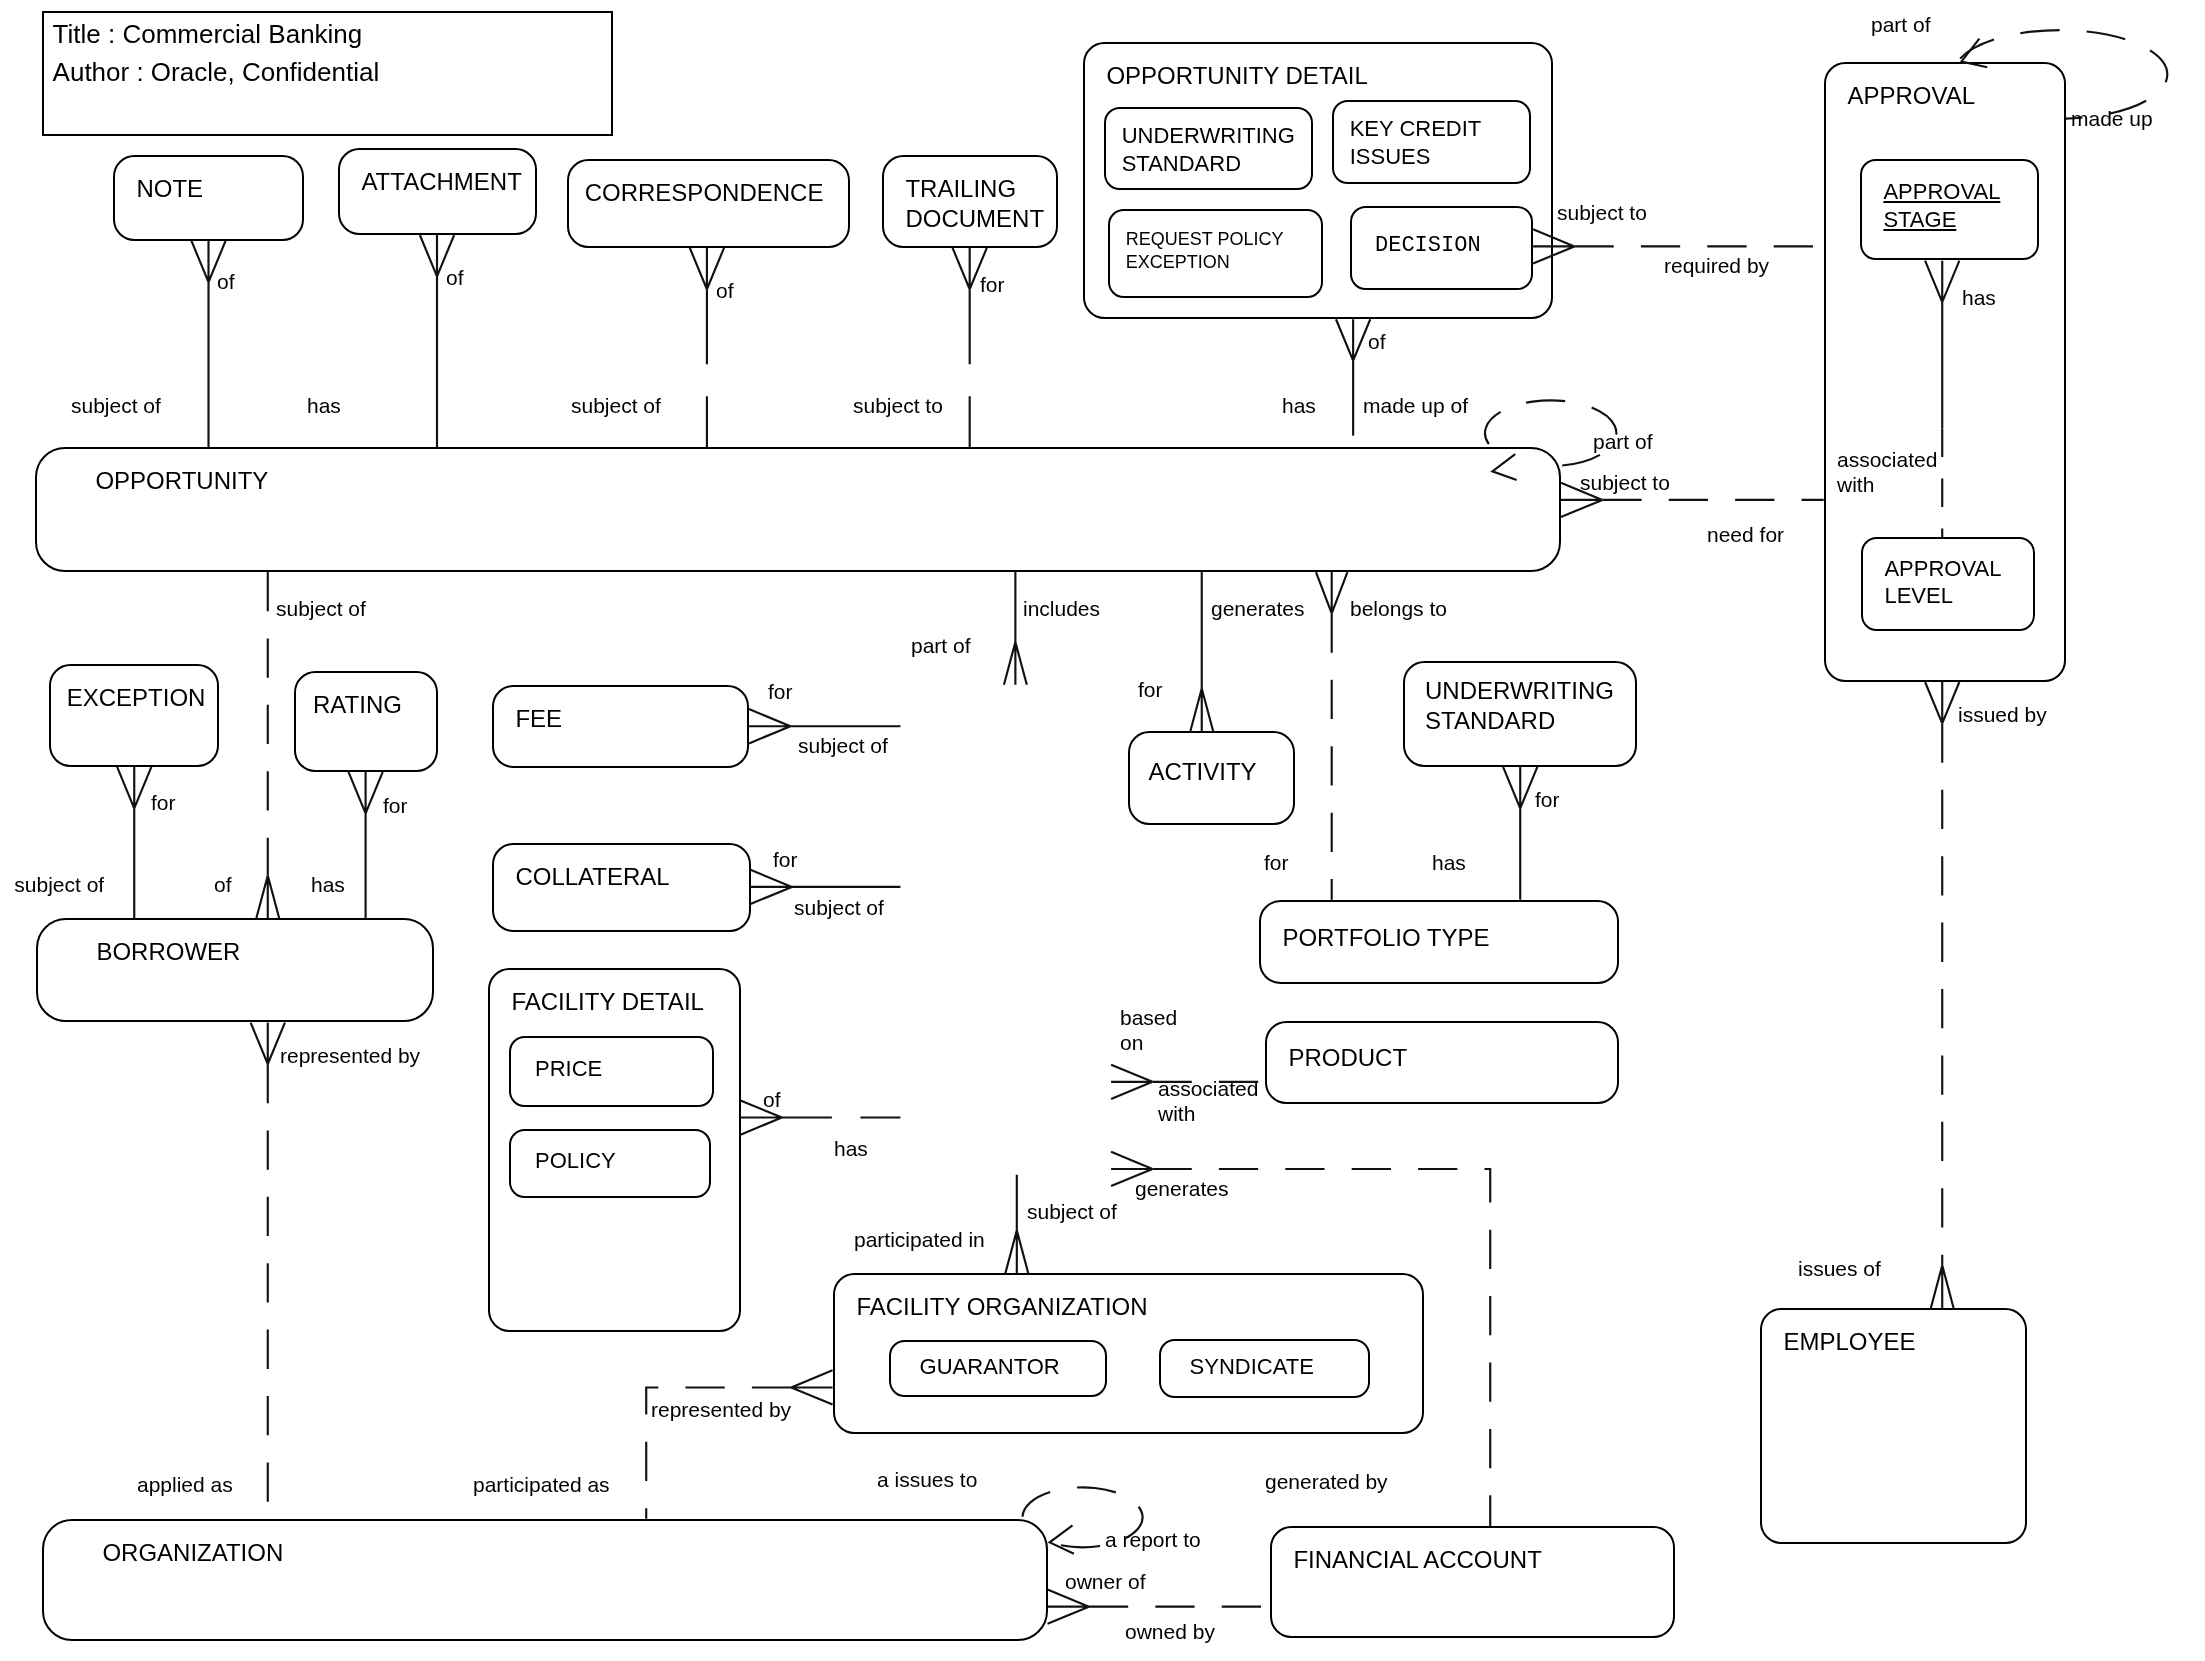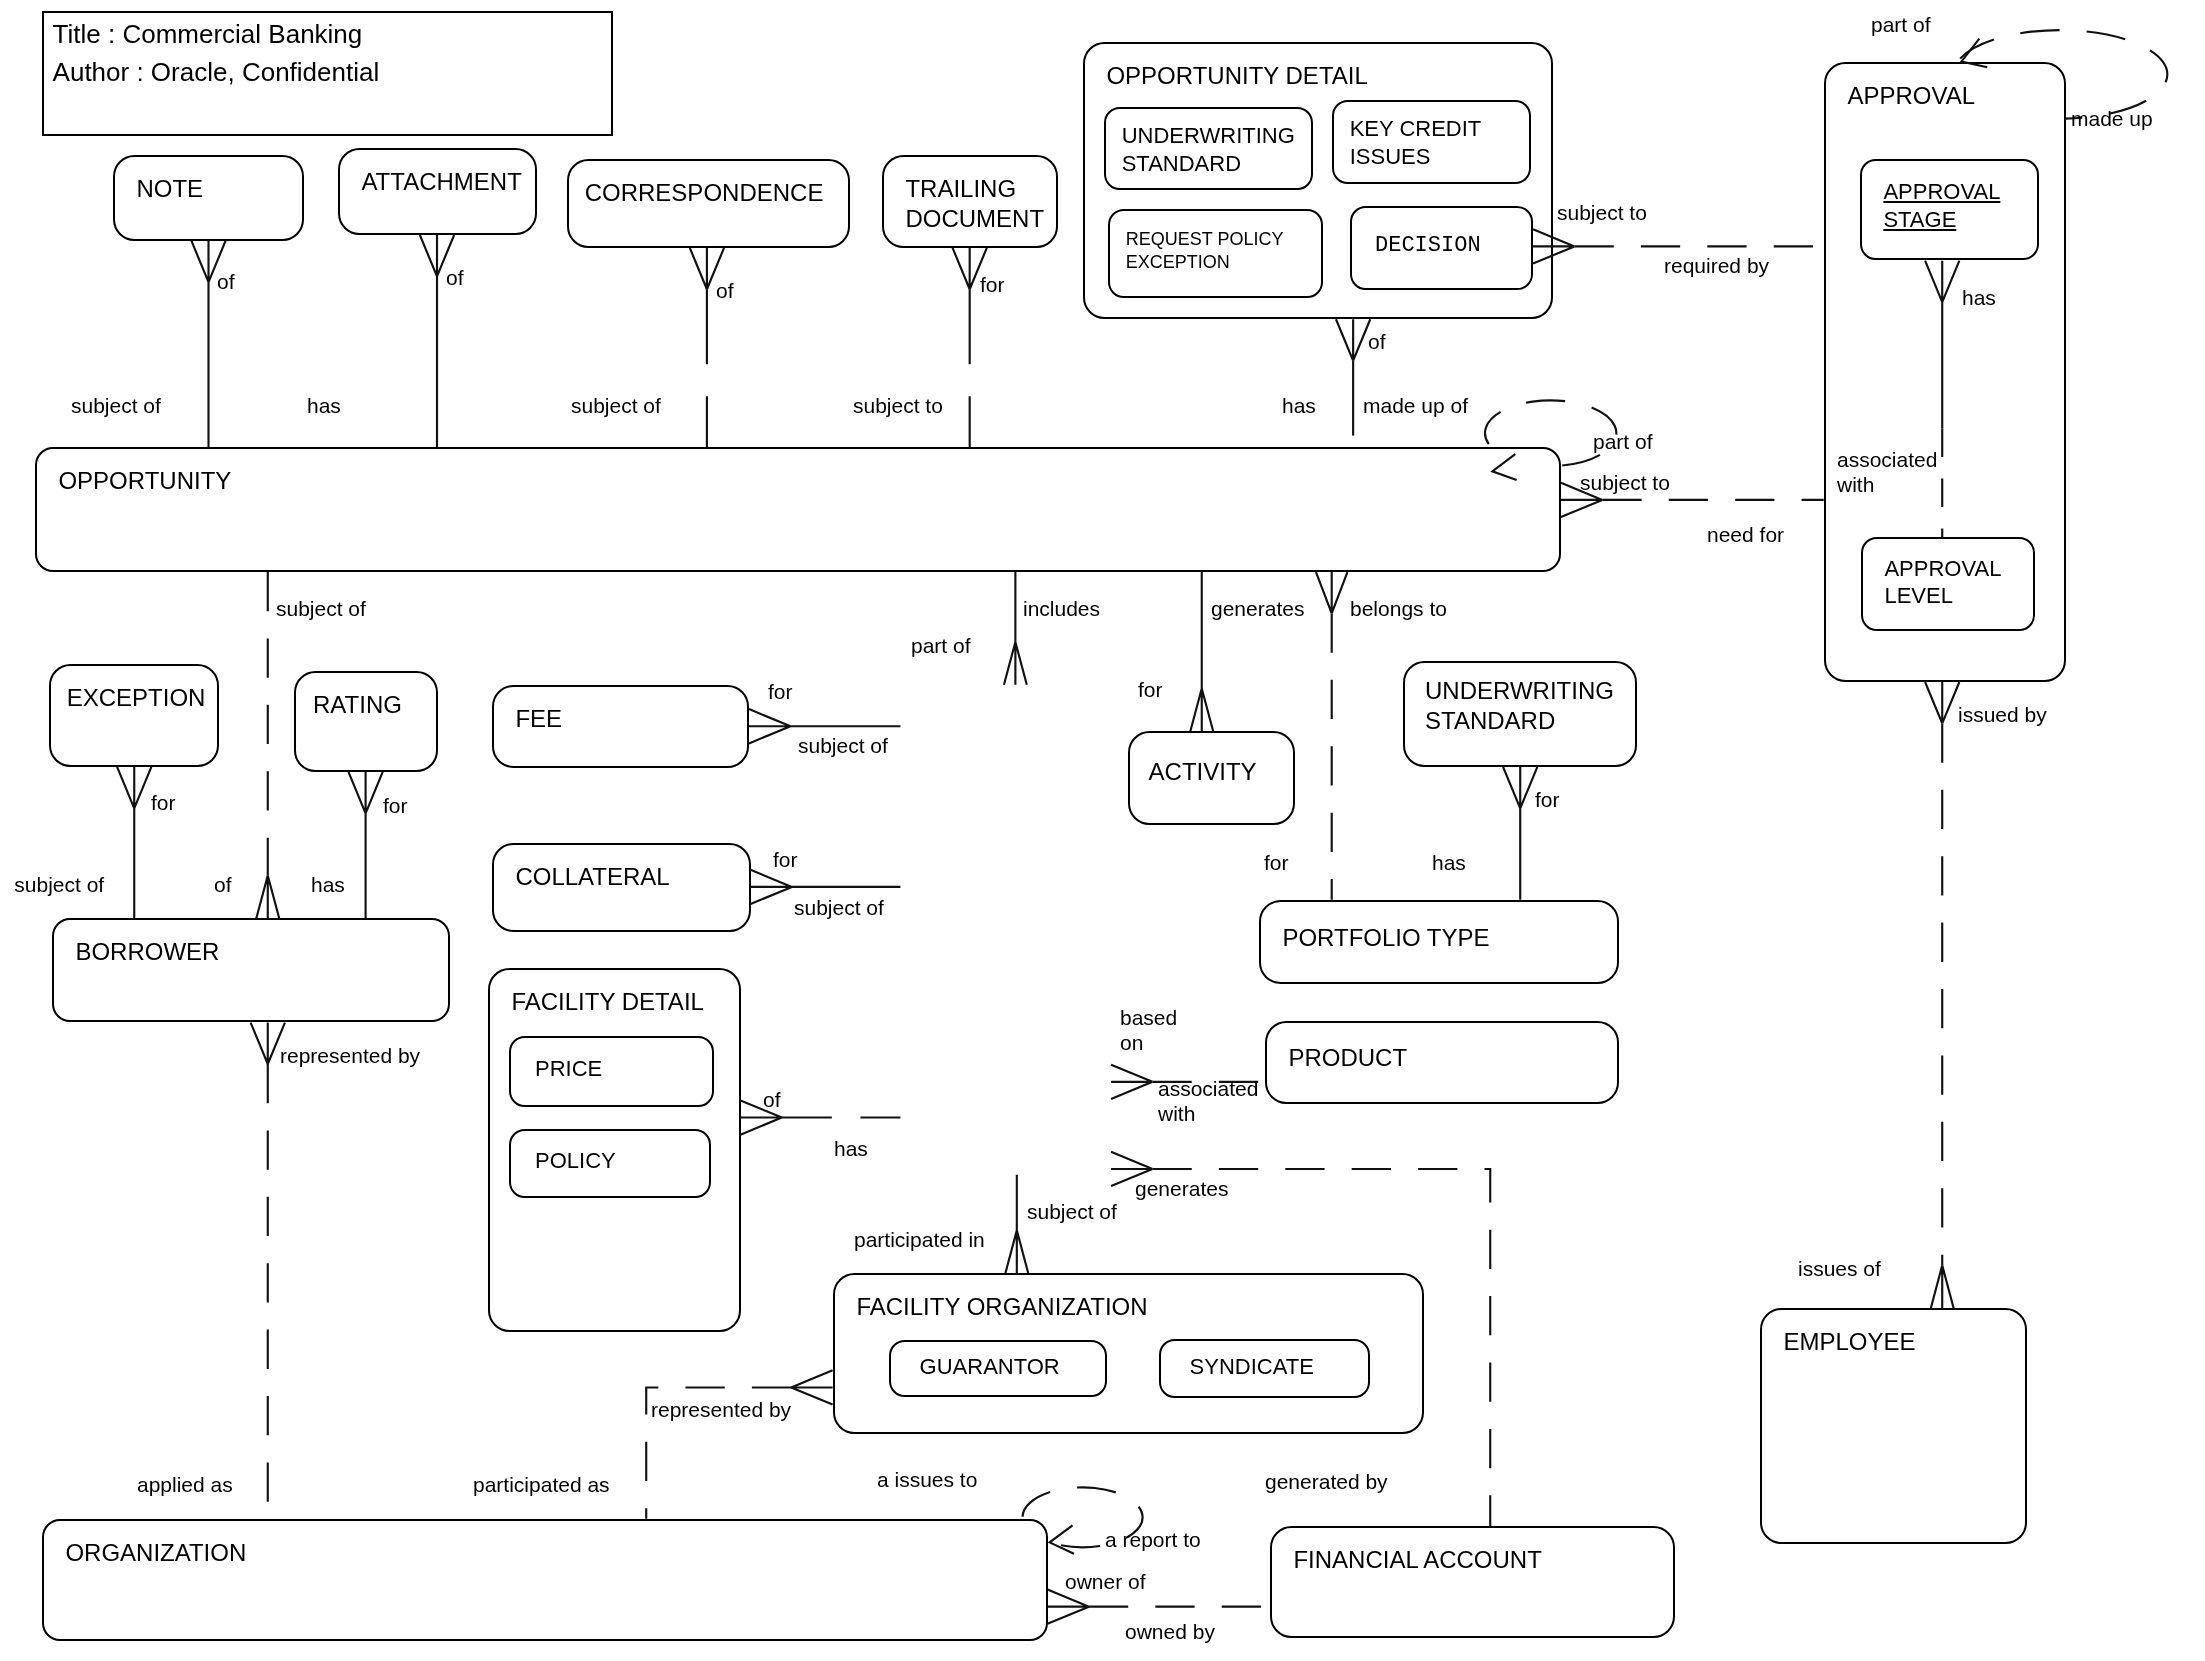--- a/index.html
+++ b/index.html
@@ -1,19 +1,19 @@
 <!DOCTYPE html>
 <html style="font-size:11.4px"><head>
 <meta charset="utf-8">
 <style>
   html,body{margin:0;padding:0;background:#fff;}
   #canvas{position:relative;width:2205px;height:1661px;background:#ffffff;
           font-family:"Liberation Sans", sans-serif;color:#000;overflow:hidden;}
   .box{position:absolute;border:2.1px solid #000;border-radius:21.4px;background:#fff;box-sizing:border-box;}
-  .bar{border-radius:18px;}
+  .bar{border-radius:30px;padding-left:37px;}
   .sub{border-radius:15.7px;}
   .sq{border-radius:0;}
   .t{display:block;padding:17px 10px 0 21.4px;font-size:24px;line-height:1.25;}
   .t.small{font-size:22px;}
   .t.tiny{font-size:18px;}
   .lbl{position:absolute;font-size:21px;line-height:1.18;white-space:nowrap;}
   .wrap{white-space:normal;}
   svg.layer{position:absolute;left:0;top:0;pointer-events:none;}
   .s{stroke:#111;stroke-width:3;fill:none;}
   .d1{stroke-dasharray:55 38;}
@@ -73,21 +73,21 @@
   <div class="box bar" style="left:35px;top:447px;width:1526px;height:125px;">
       <span class="t">OPPORTUNITY</span>
     </div>
 
   <div class="box" style="left:49px;top:664px;width:170px;height:103px;">
       <span class="t" style="padding-left:15.7px;">EXCEPTION</span>
     </div>
   <div class="box" style="left:294px;top:671px;width:144px;height:101px;">
       <span class="t" style="padding-left:17px;">RATING</span>
     </div>
-  <div class="box bar" style="left:52px;top:918px;width:398px;height:104px;">
+  <div class="box bar" style="left:36px;top:918px;width:398px;height:104px;">
       <span class="t">BORROWER</span>
     </div>
 
   <div class="box" style="left:492px;top:685px;width:257px;height:83px;">
       <span class="t">FEE</span>
     </div>
   <div class="box" style="left:492px;top:843px;width:259px;height:89px;">
       <span class="t">COLLATERAL</span>
     </div>
 

